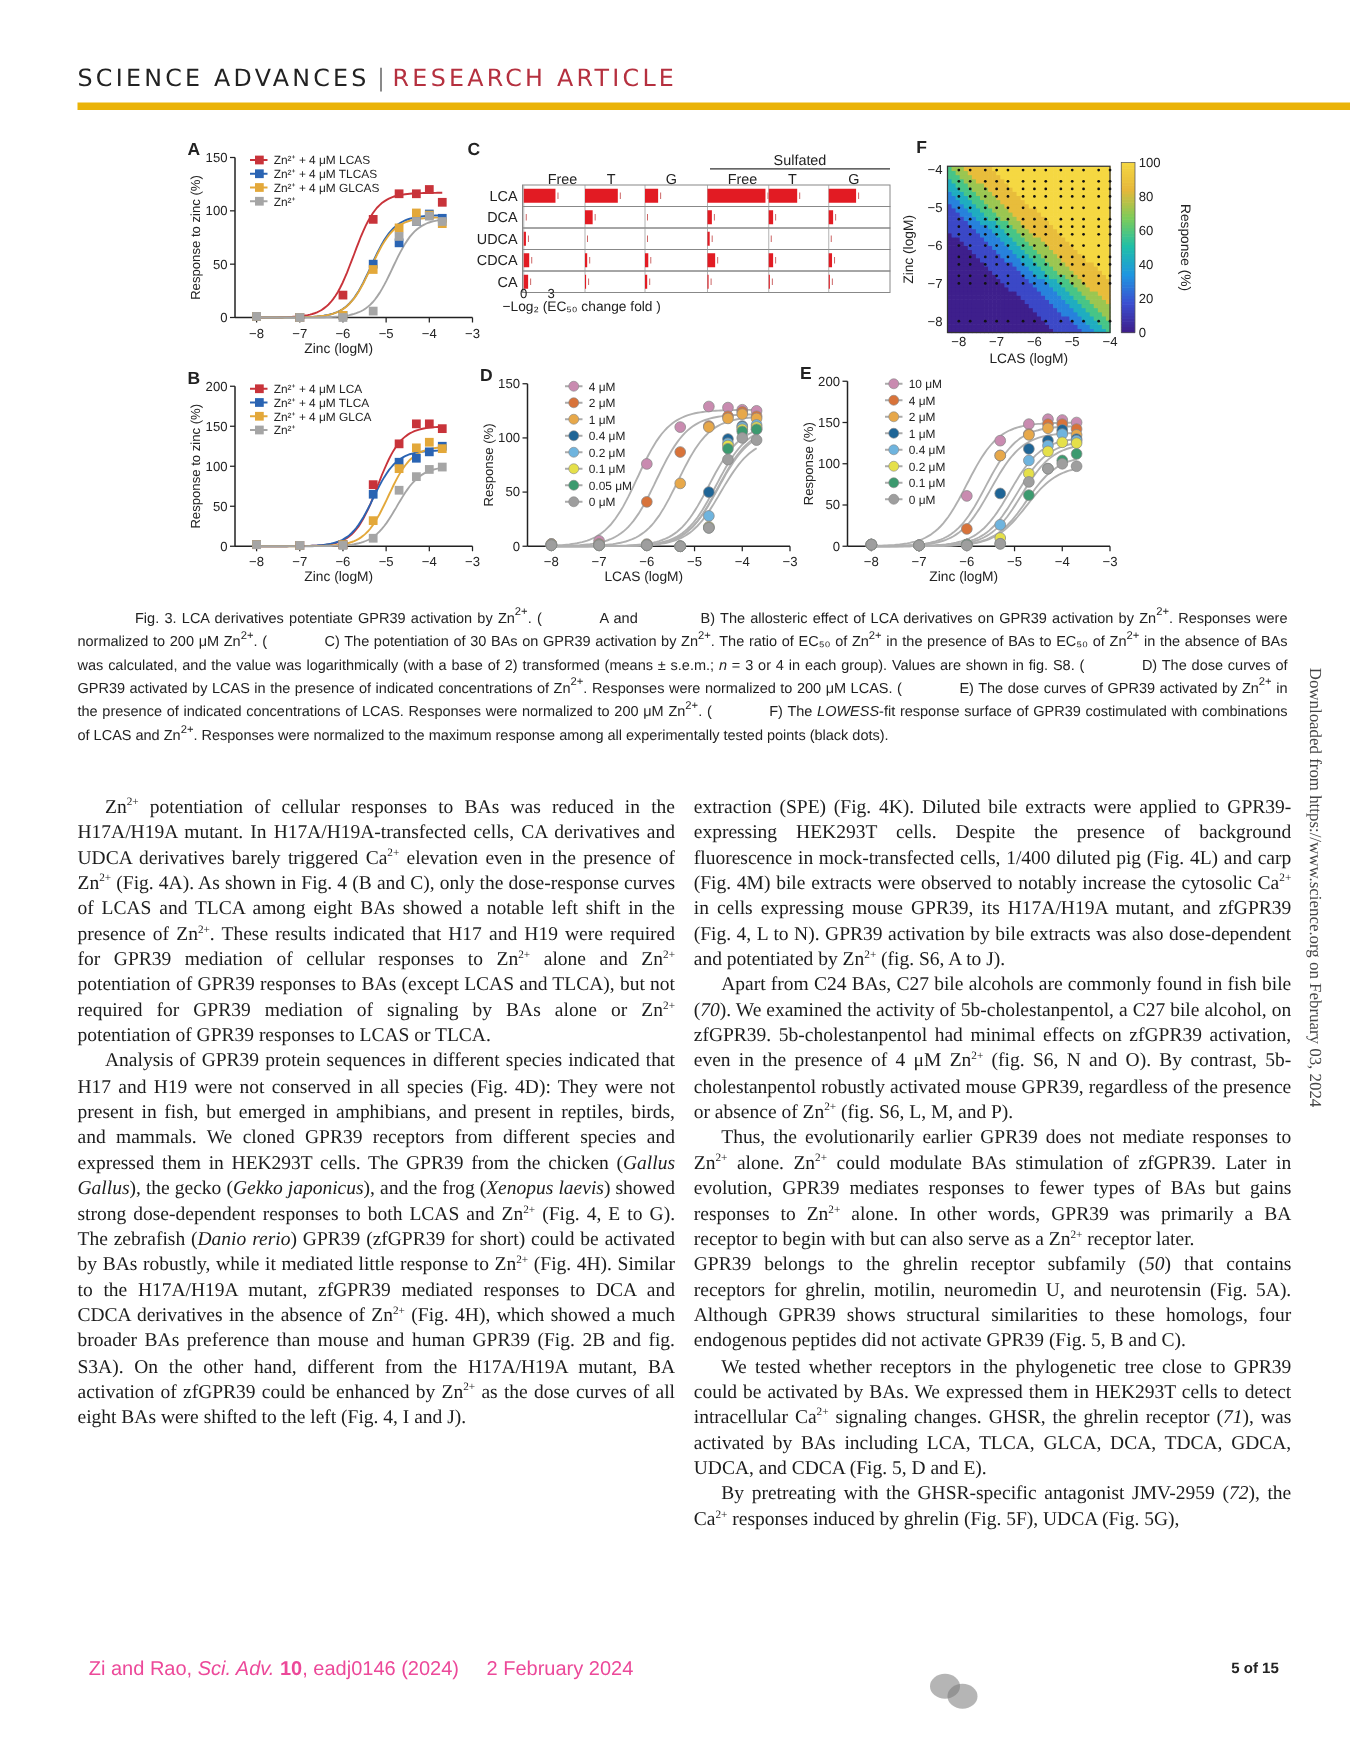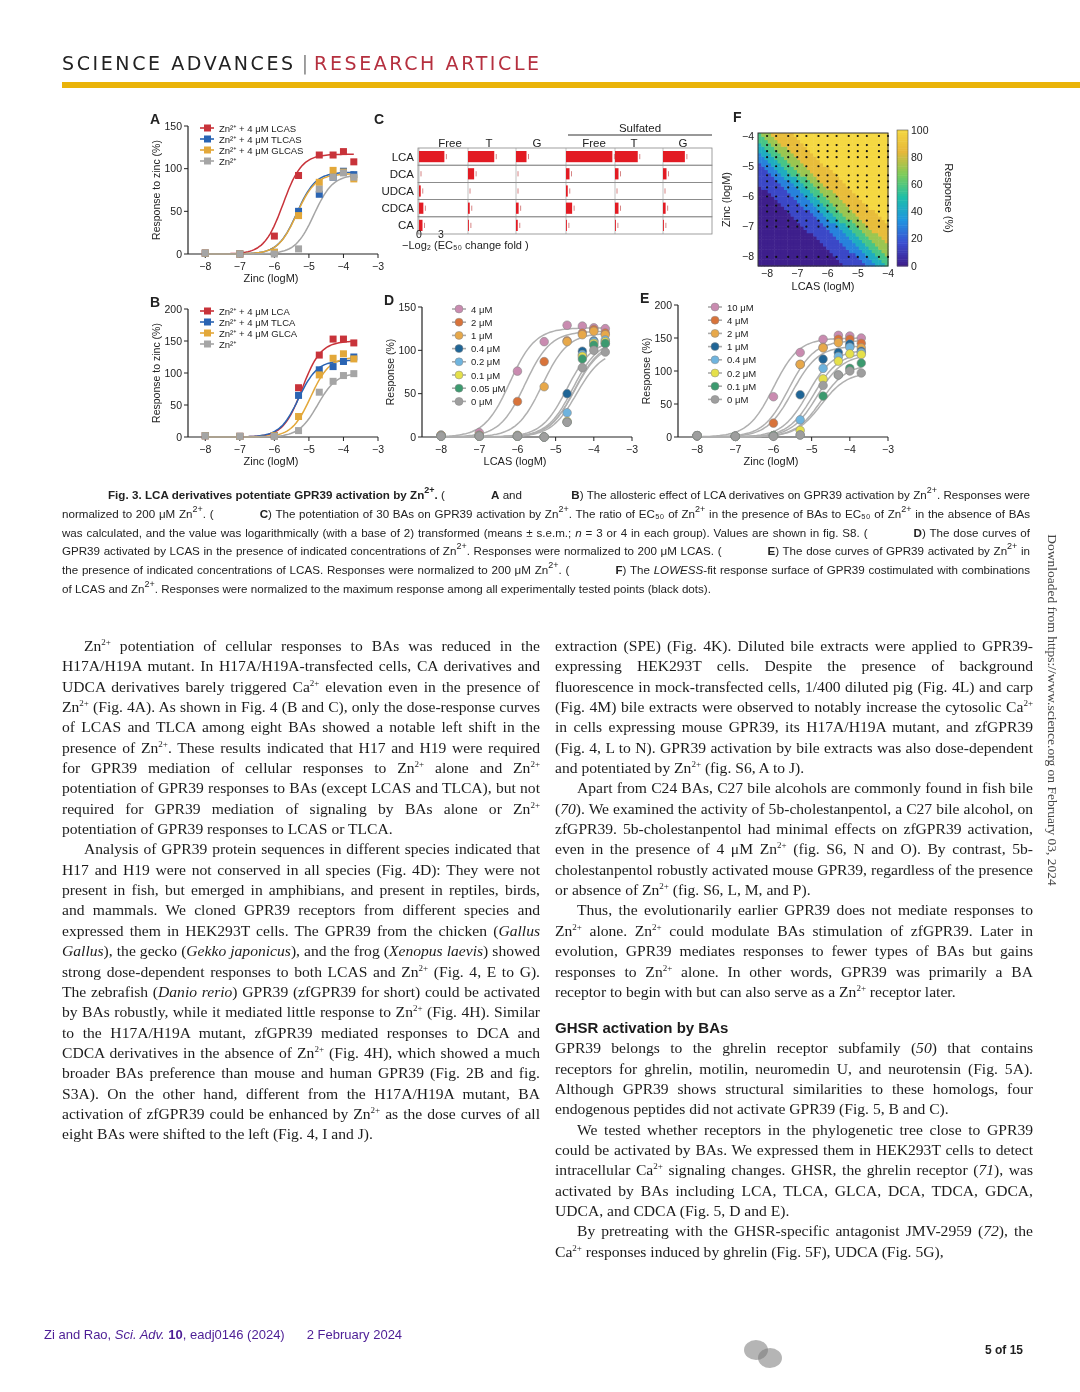--- a/index.html
+++ b/index.html
@@ -4,30 +4,30 @@
 <style>
   html,body{margin:0;padding:0;background:#fff;}
   body{width:1080px;height:1392px;position:relative;overflow:hidden;font-family:"Liberation Serif",serif;color:#1a1a1a;}
   .header{position:absolute;left:62px;top:52px;width:1018px;height:30px;border-bottom:6px solid #eab308;}
   .header .journal{font-family:"DejaVu Sans",sans-serif;font-size:19px;letter-spacing:2.6px;color:#222;}
   .header .sep{font-family:"DejaVu Sans",sans-serif;font-size:19px;color:#888;margin:0 6px;}
   .header .type{font-family:"DejaVu Sans",sans-serif;font-size:19px;letter-spacing:2.6px;color:#b5303f;}
   .fig{position:absolute;left:0;top:0;}
   svg text{font-family:"Liberation Sans",sans-serif;}
   .caption{position:absolute;left:62px;top:486px;width:968px;font-family:"Liberation Sans",sans-serif;font-size:11.6px;line-height:18.8px;color:#222;text-align:justify;}
-  .caption b{font-weight:bold;padding-left:46px;}
+  .caption b{font-weight:normal;padding-left:46px;}
   .col{position:absolute;top:636px;width:478px;font-size:15.6px;line-height:20.35px;text-align:justify;color:#1c1c1c;}
   .col p{margin:0;}
   .col p.ind{text-indent:22px;}
   .col1{left:62px;}
   .col2{left:555px;}
   .col h3{font-family:"Liberation Sans",sans-serif;font-size:15px;font-weight:bold;margin:16px 0 0 0;line-height:20px;}
   sup{font-size:9px;line-height:0;vertical-align:6px;}
-  .footer{position:absolute;left:44px;top:1327px;font-family:"Liberation Sans",sans-serif;font-size:13px;color:#4c1d95;}
-  .pagenum{position:absolute;left:985px;top:1327px;font-family:"Liberation Sans",sans-serif;font-size:12px;font-weight:bold;color:#222;margin-top:16px;}
+  .footer{position:absolute;left:71px;top:1327px;font-family:"Liberation Sans",sans-serif;font-size:16px;color:#ec4899;}
+  .pagenum{position:absolute;left:985px;top:1327px;font-family:"Liberation Sans",sans-serif;font-size:12px;font-weight:bold;color:#222;}
   .side{position:absolute;left:1042px;top:532px;width:20px;height:360px;}
   .side span{position:absolute;left:-170px;top:170px;width:360px;transform:rotate(90deg);font-size:13.5px;color:#444;white-space:nowrap;text-align:center;}
   .watermark{position:absolute;left:744px;top:1333px;font-family:"DejaVu Sans",sans-serif;font-size:30px;color:rgba(120,120,120,0.55);white-space:nowrap;}
   .wm-icon{display:inline-block;width:40px;height:30px;position:relative;vertical-align:middle;margin-right:6px;}
   .wm-icon i{position:absolute;border-radius:50%;background:rgba(120,120,120,0.55);}
 </style>
 </head>
 <body>
 
 <div class="header">
@@ -2414,21 +2414,20 @@
 <div class="caption" id="caption"><b>Fig. 3. LCA derivatives potentiate GPR39 activation by Zn<sup>2+</sup>.</b> <span>(<b>A</b> and <b>B</b>) The allosteric effect of LCA derivatives on GPR39 activation by Zn<sup>2+</sup>. Responses were normalized to 200 μM Zn<sup>2+</sup>. </span><span>(<b>C</b>) The potentiation of 30 BAs on GPR39 activation by Zn<sup>2+</sup>. The ratio of EC₅₀ of Zn<sup>2+</sup> in the presence of BAs to EC₅₀ of Zn<sup>2+</sup> in the absence of BAs was calculated, and the value was logarithmically (with a base of 2) transformed (means ± s.e.m.; <i>n</i> = 3 or 4 in each group). Values are shown in fig. S8. </span><span>(<b>D</b>) The dose curves of GPR39 activated by LCAS in the presence of indicated concentrations of Zn<sup>2+</sup>. Responses were normalized to 200 μM LCAS. </span><span>(<b>E</b>) The dose curves of GPR39 activated by Zn<sup>2+</sup> in the presence of indicated concentrations of LCAS. Responses were normalized to 200 μM Zn<sup>2+</sup>. </span><span>(<b>F</b>) The <i>LOWESS</i>-fit response surface of GPR39 costimulated with combinations of LCAS and Zn<sup>2+</sup>. Responses were normalized to the maximum response among all experimentally tested points (black dots).</span></div>
 
 <div class="col col1" id="col1">
     <p class="ind">Zn<sup>2+</sup> potentiation of cellular responses to BAs was reduced in the H17A/H19A mutant. In H17A/H19A-transfected cells, CA derivatives and UDCA derivatives barely triggered Ca<sup>2+</sup> elevation even in the presence of Zn<sup>2+</sup> (Fig. 4A). As shown in Fig. 4 (B and C), only the dose-response curves of LCAS and TLCA among eight BAs showed a notable left shift in the presence of Zn<sup>2+</sup>. These results indicated that H17 and H19 were required for GPR39 mediation of cellular responses to Zn<sup>2+</sup> alone and Zn<sup>2+</sup> potentiation of GPR39 responses to BAs (except LCAS and TLCA), but not required for GPR39 mediation of signaling by BAs alone or Zn<sup>2+</sup> potentiation of GPR39 responses to LCAS or TLCA.</p>
     <p class="ind">Analysis of GPR39 protein sequences in different species indicated that H17 and H19 were not conserved in all species (Fig. 4D): They were not present in fish, but emerged in amphibians, and present in reptiles, birds, and mammals. We cloned GPR39 receptors from different species and expressed them in HEK293T cells. The GPR39 from the chicken (<i>Gallus Gallus</i>), the gecko (<i>Gekko japonicus</i>), and the frog (<i>Xenopus laevis</i>) showed strong dose-dependent responses to both LCAS and Zn<sup>2+</sup> (Fig. 4, E to G). The zebrafish (<i>Danio rerio</i>) GPR39 (zfGPR39 for short) could be activated by BAs robustly, while it mediated little response to Zn<sup>2+</sup> (Fig. 4H). Similar to the H17A/H19A mutant, zfGPR39 mediated responses to DCA and CDCA derivatives in the absence of Zn<sup>2+</sup> (Fig. 4H), which showed a much broader BAs preference than mouse and human GPR39 (Fig. 2B and fig. S3A). On the other hand, different from the H17A/H19A mutant, BA activation of zfGPR39 could be enhanced by Zn<sup>2+</sup> as the dose curves of all eight BAs were shifted to the left (Fig. 4, I and J).</p>
   </div>
 <div class="col col2" id="col2">
     <p class="">extraction (SPE) (Fig. 4K). Diluted bile extracts were applied to GPR39-expressing HEK293T cells. Despite the presence of background fluorescence in mock-transfected cells, 1/400 diluted pig (Fig. 4L) and carp (Fig. 4M) bile extracts were observed to notably increase the cytosolic Ca<sup>2+</sup> in cells expressing mouse GPR39, its H17A/H19A mutant, and zfGPR39 (Fig. 4, L to N). GPR39 activation by bile extracts was also dose-dependent and potentiated by Zn<sup>2+</sup> (fig. S6, A to J).</p>
     <p class="ind">Apart from C24 BAs, C27 bile alcohols are commonly found in fish bile (<i>70</i>). We examined the activity of 5b-cholestanpentol, a C27 bile alcohol, on zfGPR39. 5b-cholestanpentol had minimal effects on zfGPR39 activation, even in the presence of 4 μM Zn<sup>2+</sup> (fig. S6, N and O). By contrast, 5b-cholestanpentol robustly activated mouse GPR39, regardless of the presence or absence of Zn<sup>2+</sup> (fig. S6, L, M, and P).</p>
     <p class="ind">Thus, the evolutionarily earlier GPR39 does not mediate responses to Zn<sup>2+</sup> alone. Zn<sup>2+</sup> could modulate BAs stimulation of zfGPR39. Later in evolution, GPR39 mediates responses to fewer types of BAs but gains responses to Zn<sup>2+</sup> alone. In other words, GPR39 was primarily a BA receptor to begin with but can also serve as a Zn<sup>2+</sup> receptor later.</p>
-    <h3>GHSR activation by BAs</h3>
     <p class="">GPR39 belongs to the ghrelin receptor subfamily (<i>50</i>) that contains receptors for ghrelin, motilin, neuromedin U, and neurotensin (Fig. 5A). Although GPR39 shows structural similarities to these homologs, four endogenous peptides did not activate GPR39 (Fig. 5, B and C).</p>
     <p class="ind">We tested whether receptors in the phylogenetic tree close to GPR39 could be activated by BAs. We expressed them in HEK293T cells to detect intracellular Ca<sup>2+</sup> signaling changes. GHSR, the ghrelin receptor (<i>71</i>), was activated by BAs including LCA, TLCA, GLCA, DCA, TDCA, GDCA, UDCA, and CDCA (Fig. 5, D and E).</p>
     <p class="ind">By pretreating with the GHSR-specific antagonist JMV-2959 (<i>72</i>), the Ca<sup>2+</sup> responses induced by ghrelin (Fig. 5F), UDCA (Fig. 5G),</p>
   </div>
 
 <div class="footer"><span id="cite">Zi and Rao, <i>Sci. Adv.</i> <b>10</b>, eadj0146 (2024)</span><span style="margin-left:22px">2 February 2024</span></div>
 <div class="pagenum">5 of 15</div>
 
 <div class="side">
     <span>Downloaded from https://www.science.org on February 03, 2024</span>

